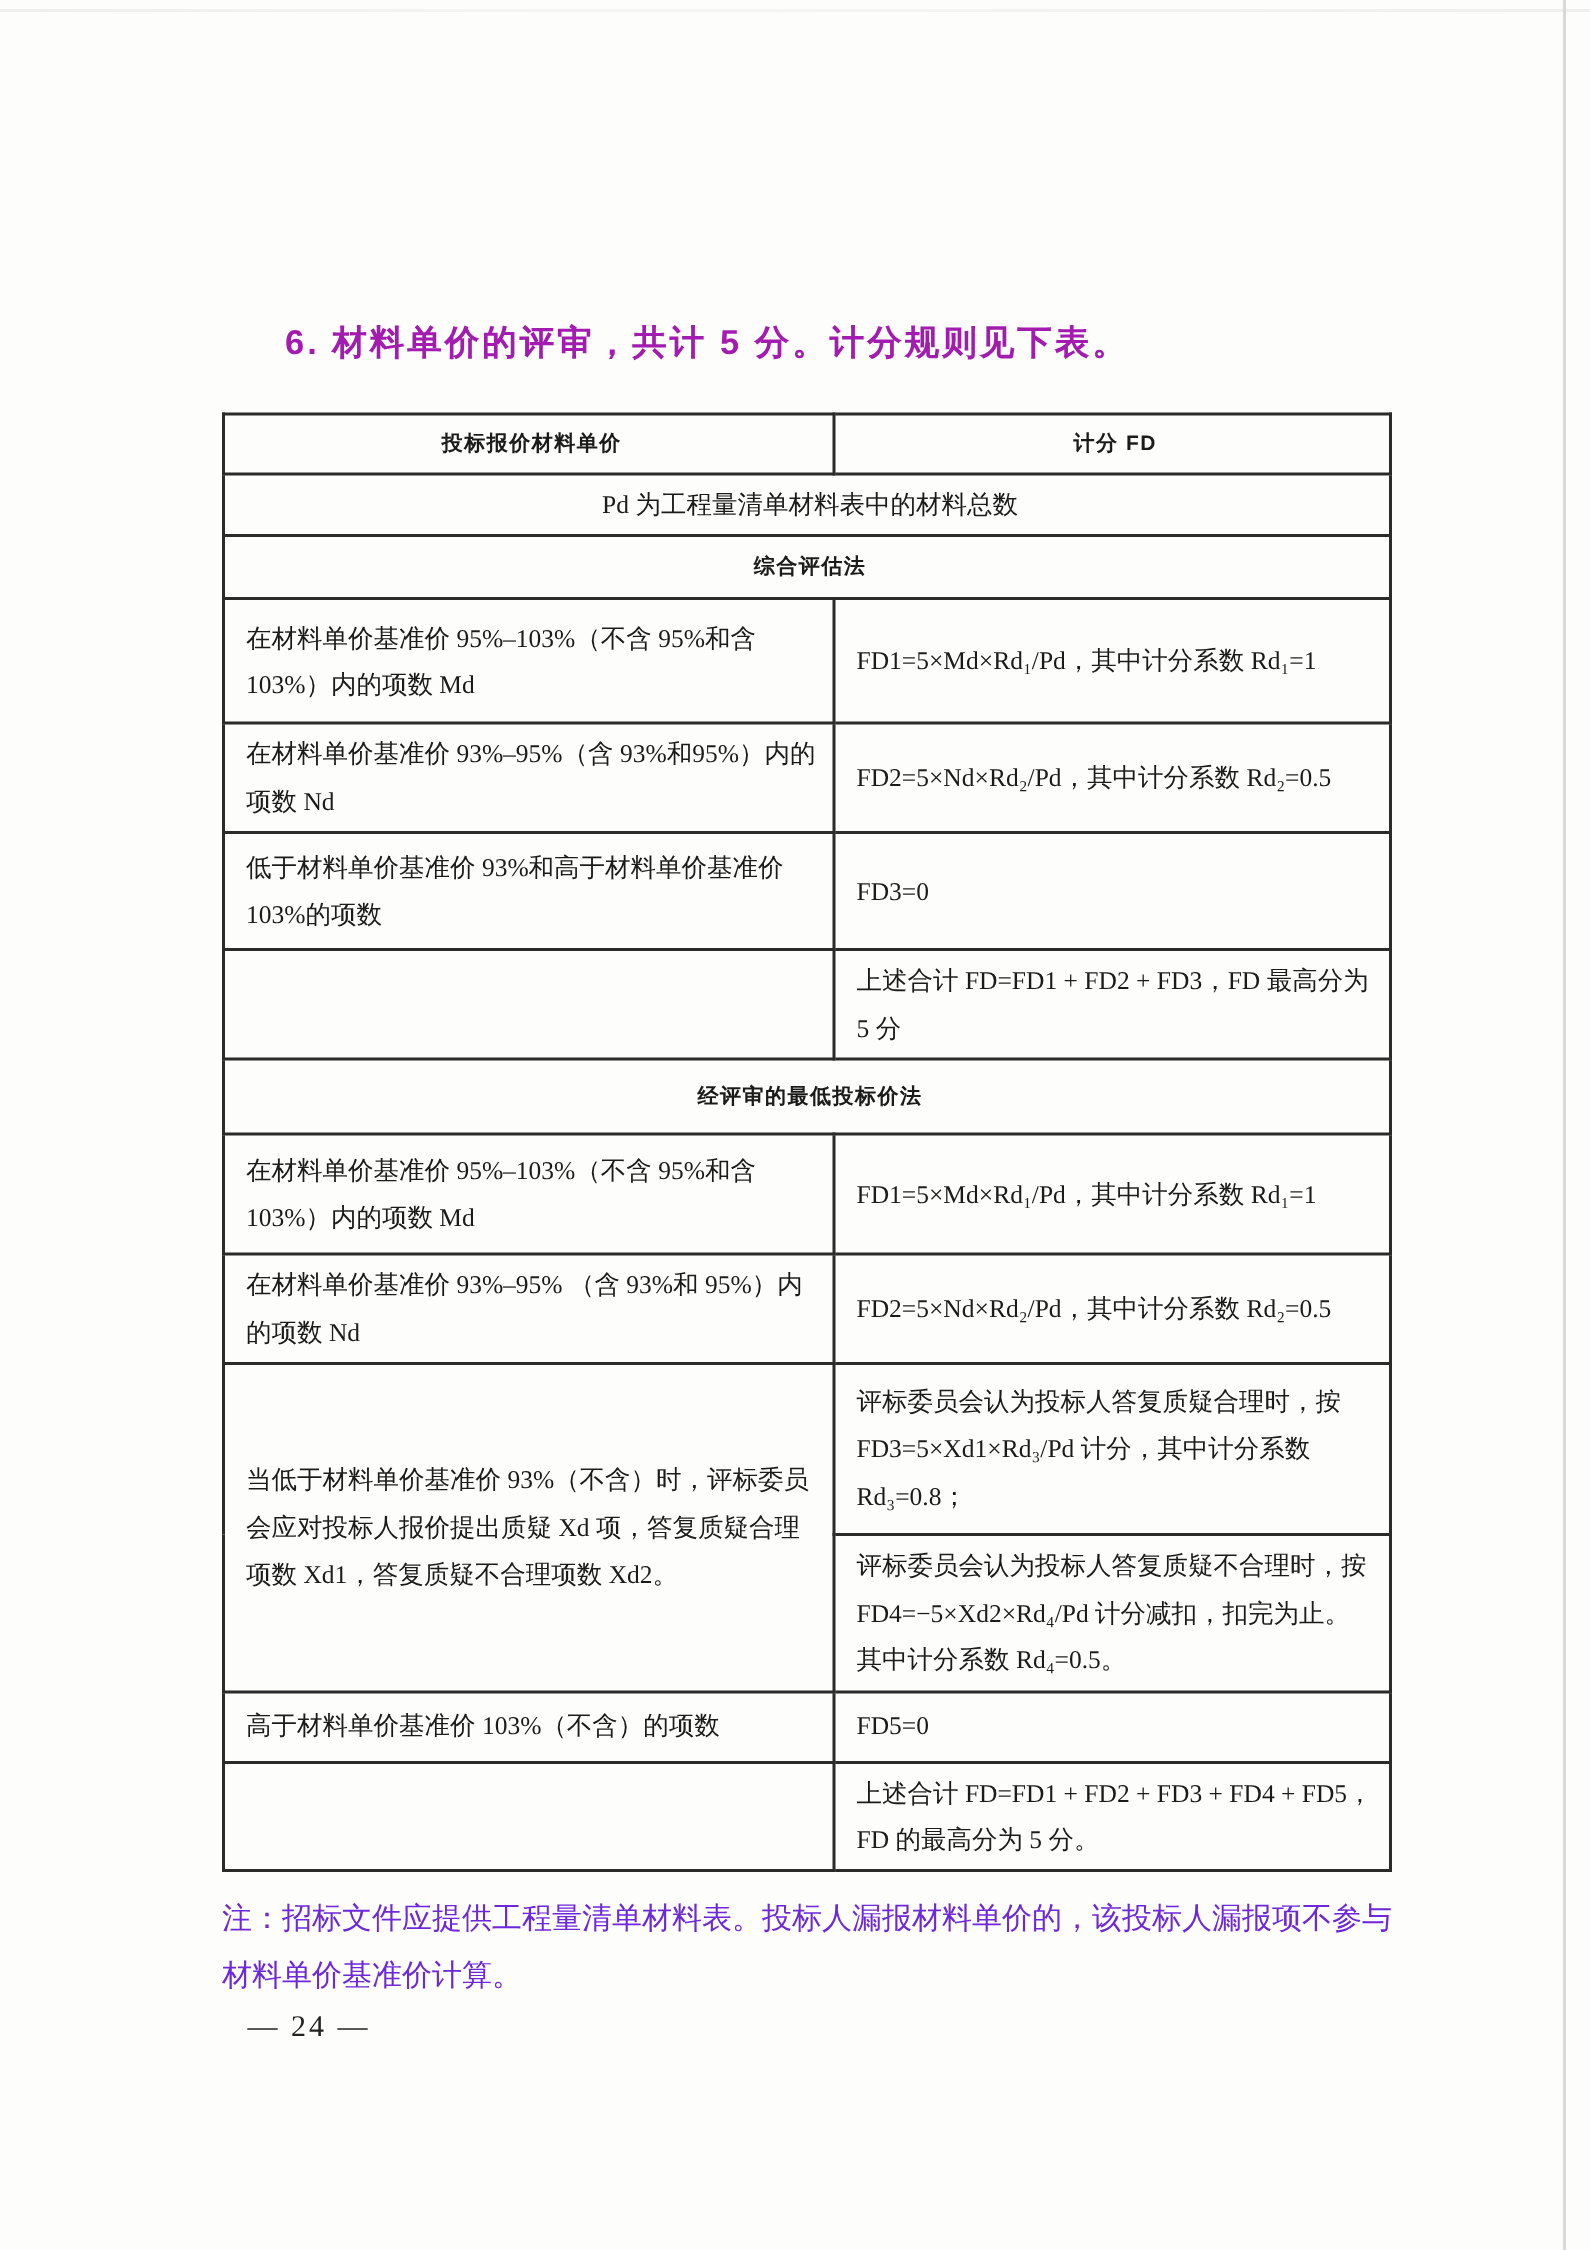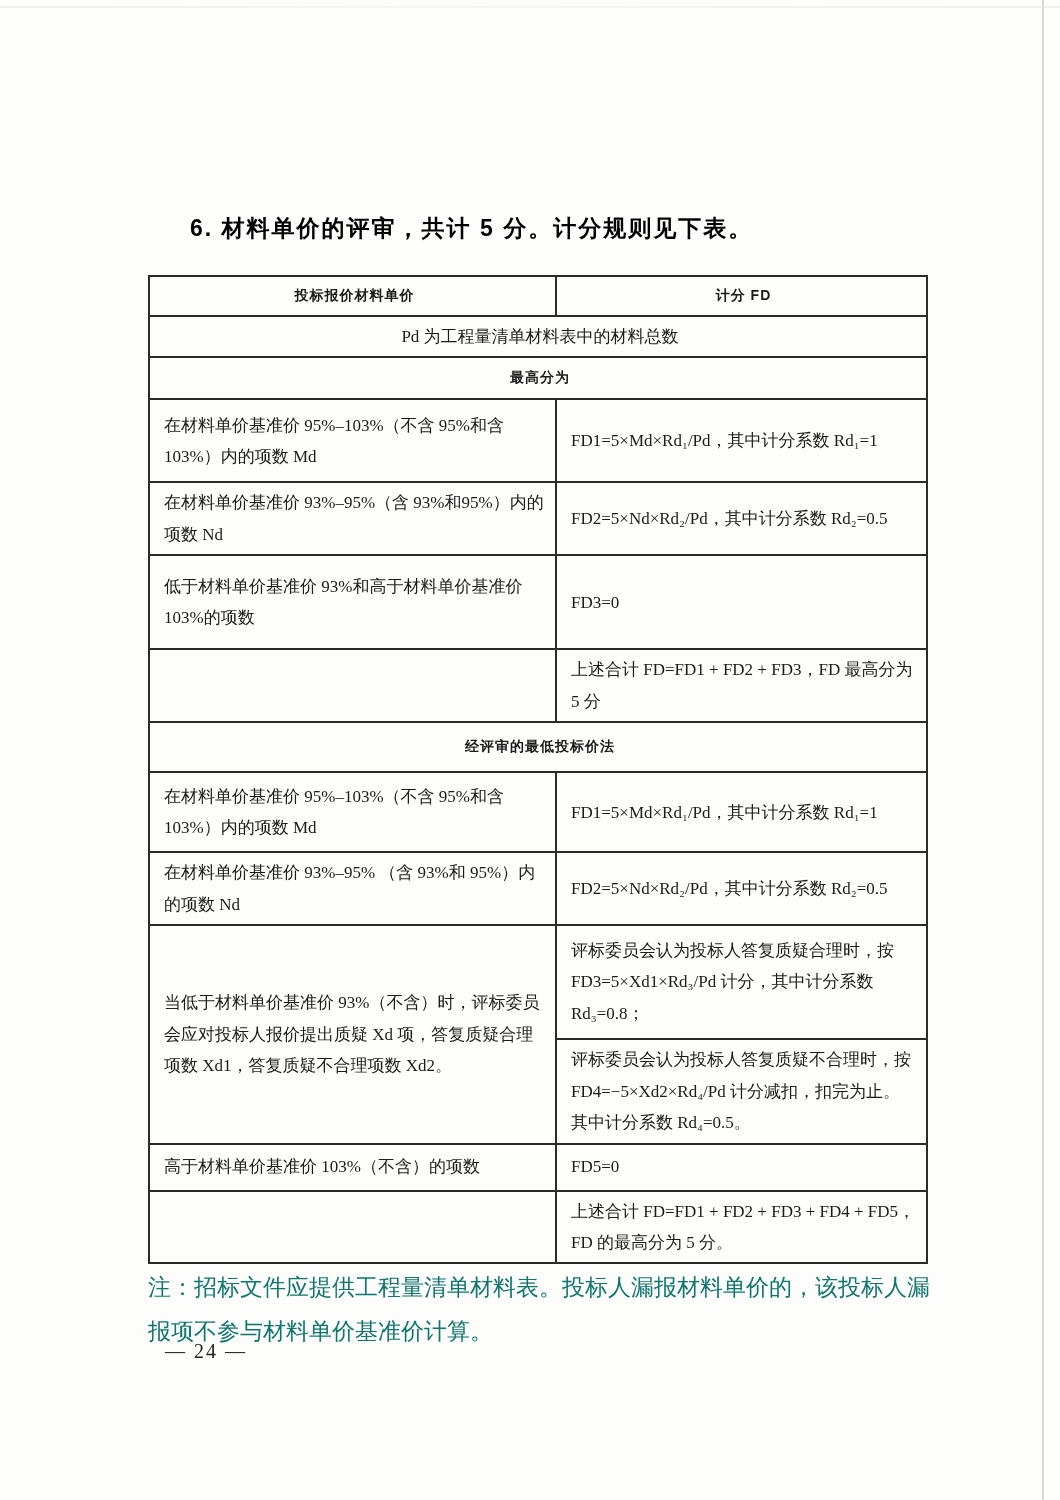--- a/index.html
+++ b/index.html
@@ -27,21 +27,21 @@
   }
   .content{
     position:absolute;left:148px;top:0;width:778px;
   }
   .doc-heading{
     margin:213px 0 0 42px;
     font-family:"Liberation Sans","DejaVu Sans",sans-serif;
     font-weight:bold;
     font-size:23px;
     letter-spacing:2px;
-    color:#000000;
+    color:#a21caf;
   }
   table.score{
     margin-top:31px;
     border-collapse:collapse;
     table-layout:fixed;
     width:778px;
     font-size:17px;
   }
   table.score col.c1{width:407px;}
   table.score col.c2{width:371px;}
@@ -57,35 +57,35 @@
     font-family:"Liberation Sans","DejaVu Sans",sans-serif;
     font-weight:bold;
     font-size:14px;
     letter-spacing:1px;
   }
   tr.h-header{height:40px;}
   tr.h-pdnote{height:41px;}
   tr.h-sec1{height:42px;}
   tr.h-s1r0{height:83px;}
   tr.h-s1r1{height:64px;padding-left:24px;}
-  tr.h-s1r2{height:94px;}
+  tr.h-s1r2{height:78px;}
   tr.h-s1r3{height:73px;}
   tr.h-sec2{height:50px;margin-top:40px;}
   tr.h-s2r0{height:80px;}
   tr.h-s2r1{height:68px;}
   tr.h-qa{height:114px;}
   tr.h-qb{height:103px;}
   tr.h-fd5{height:47px;border-radius:21px;}
   tr.h-tot2{height:72px;}
   .note{
-    margin-top:2px;
+    margin-top:12px;
     width:792px;
-    font-size:23px;
+    font-size:20px;
     line-height:1.9;
-    color:#0f766e;
+    color:#6d28d9;
   }
   .page-number{
     position:absolute;left:165px;top:1340px;
     font-size:20px;
     letter-spacing:2px;
     color:#222;
   }
 </style>
 </head>
 <body>
@@ -108,21 +108,21 @@
           <tr class="h-header">
         <td class="center sect">投标报价材料单价</td>
         <td class="center sect">计分 FD</td>
       </tr>
 
       <tr class="h-pdnote">
         <td class="center" colspan="2">Pd 为工程量清单材料表中的材料总数</td>
       </tr>
 
       <tr class="h-sec1">
-        <td class="center sect" colspan="2">最高分为</td>
+        <td class="center sect" colspan="2">综合评估法</td>
       </tr>
 
       <tr class="h-s1r0">
         <td>在材料单价基准价 95%–103%（不含 95%和含 103%）内的项数 Md</td>
         <td>FD1=5×Md×Rd₁/Pd，其中计分系数 Rd₁=1</td>
       </tr>
       <tr class="h-s1r1">
         <td>在材料单价基准价 93%–95%（含 93%和95%）内的项数 Nd</td>
         <td>FD2=5×Nd×Rd₂/Pd，其中计分系数 Rd₂=0.5</td>
       </tr>

